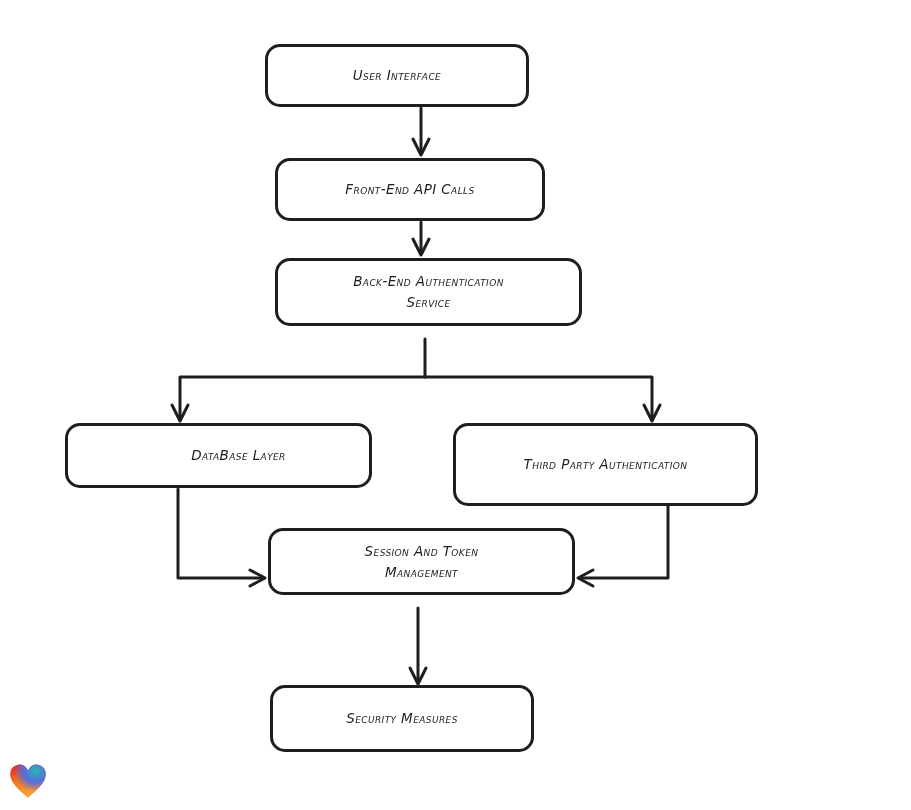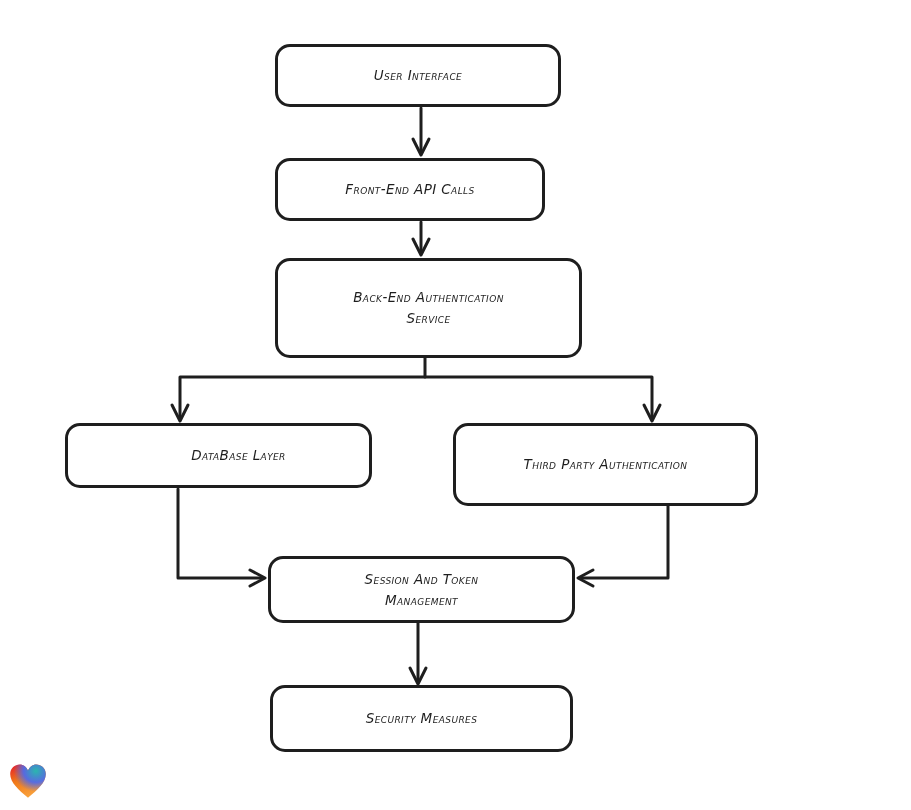--- a/index.html
+++ b/index.html
@@ -45,27 +45,27 @@
     font-style: italic;
     font-variant: small-caps;
     font-size: 13.5px;
     letter-spacing: 0.4px;
     line-height: 1.55;
     color: #1e1e1e;
     white-space: pre-line;
     padding: 0 16px;
   }
   
-  #n-user-interface            { left: 275px; top:  44px; width: 286px; height: 63px; }
+  #n-user-interface            { left: 265px; top:  44px; width: 264px; height: 63px; }
   #n-front-end-api-calls       { left: 275px; top: 158px; width: 270px; height: 63px; }
-  #n-back-end-auth-service     { left: 275px; top: 258px; width: 307px; height: 100px; }
+  #n-back-end-auth-service     { left: 275px; top: 258px; width: 307px; height: 68px; }
   #n-database-layer            { left:  65px; top: 423px; width: 307px; height: 65px; padding-left: 40px; }
   #n-third-party-auth          { left: 453px; top: 423px; width: 305px; height: 83px; }
-  #n-session-token-mgmt        { left: 268px; top: 556px; width: 307px; height: 67px; }
-  #n-security-measures         { left: 270px; top: 685px; width: 303px; height: 67px; }
+  #n-session-token-mgmt        { left: 268px; top: 528px; width: 307px; height: 67px; }
+  #n-security-measures         { left: 270px; top: 685px; width: 264px; height: 67px; }
 
   .logo {
     position: absolute;
     left: 9px;
     top: 761px;
     width: 38px;
     height: 40px;
     display: flex;
     align-items: center;
     justify-content: center;

